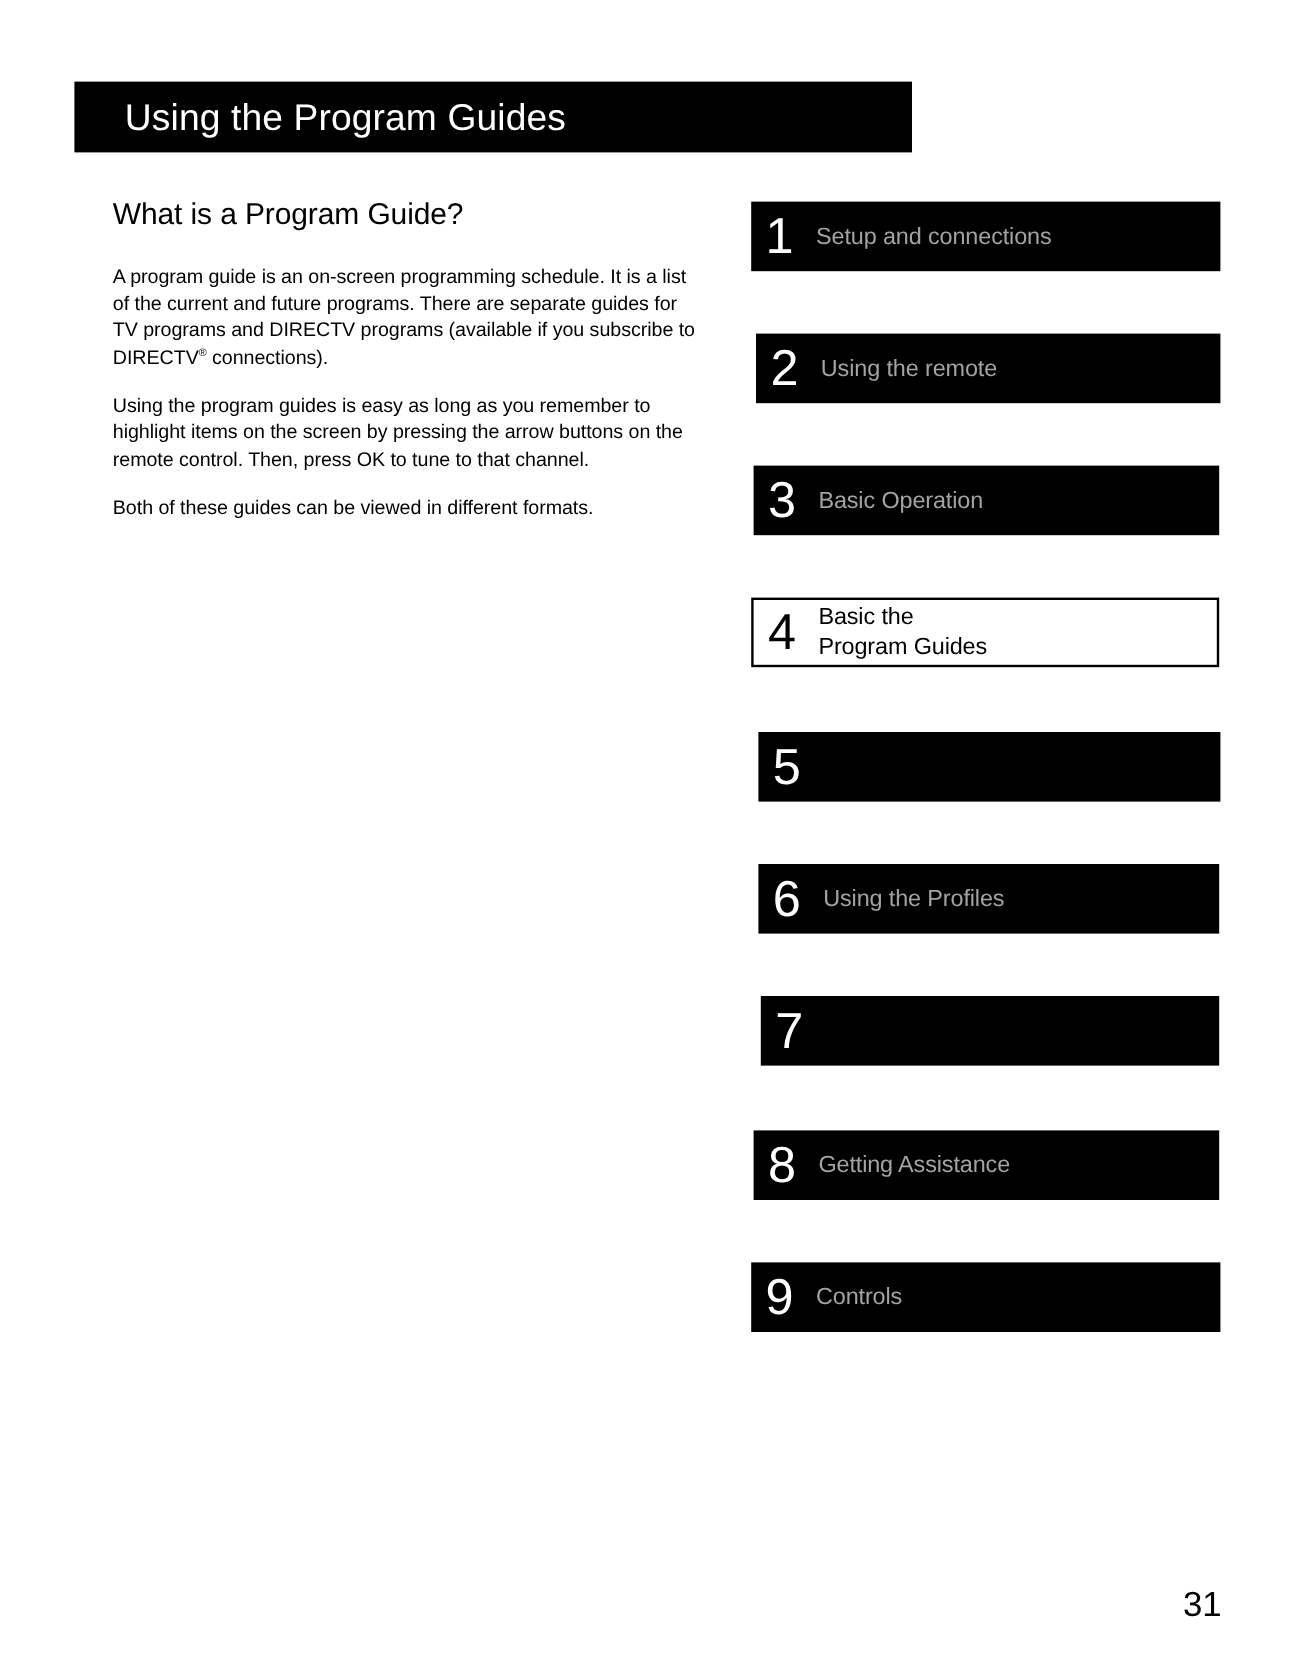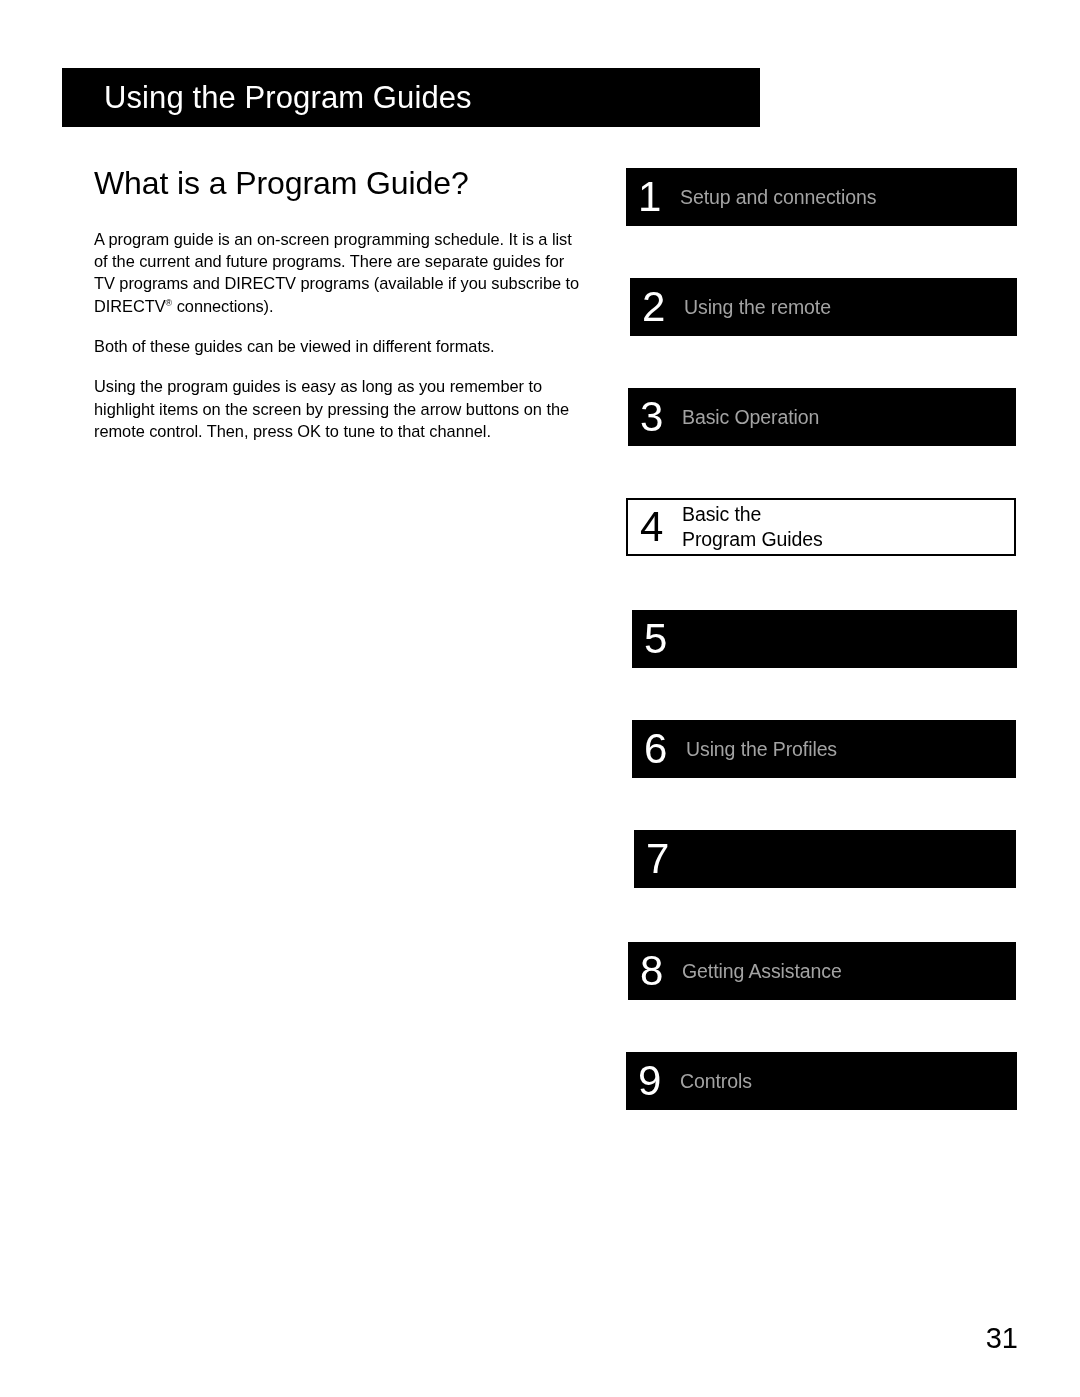--- a/index.html
+++ b/index.html
@@ -45,21 +45,21 @@
   }
 
   
   .left-col {
     position: absolute;
     left: 94px;
     top: 165px;
     width: 490px;
   }
   .section-heading {
-    font-size: 32px;
+    font-size: 25px;
     font-weight: 400;
     line-height: 1.15;
     margin: 0 0 26px 0;
     letter-spacing: -0.1px;
   }
   .body-para {
     font-size: 16.4px;
     line-height: 1.36;
     margin: 0 0 18px 0;
     letter-spacing: -0.05px;
@@ -133,23 +133,23 @@
 
   <div class="title-banner">
     <span class="title-text">Using the Program Guides</span>
   </div>
 
   <div class="left-col">
     <h2 class="section-heading">What is a Program Guide?</h2>
 
     <p class="body-para"><span>A program guide is an on-screen programming schedule. It is a list of the current and future programs. There are separate guides for TV programs and DIRECTV programs (available if you subscribe to DIRECTV</span><span class="sup-reg">®</span><span> connections).</span></p>
 
+    <p class="body-para">Using the program guides is easy as long as you remember to highlight items on the screen by pressing the arrow buttons on the remote control. Then, press OK to tune to that channel.</p>
+
     <p class="body-para">Both of these guides can be viewed in different formats.</p>
-
-    <p class="body-para">Using the program guides is easy as long as you remember to highlight items on the screen by pressing the arrow buttons on the remote control. Then, press OK to tune to that channel.</p>
   </div>
 
   <div class="tab-rail">
 
     <div class="chapter-tab" style="left:6px; top:8px; width:391px; height:58px;">
       <span class="tab-number">1</span>
       <span class="tab-label">Setup and connections</span>
     </div>
 
     <div class="chapter-tab" style="left:10px; top:118px; width:387px; height:58px;">

